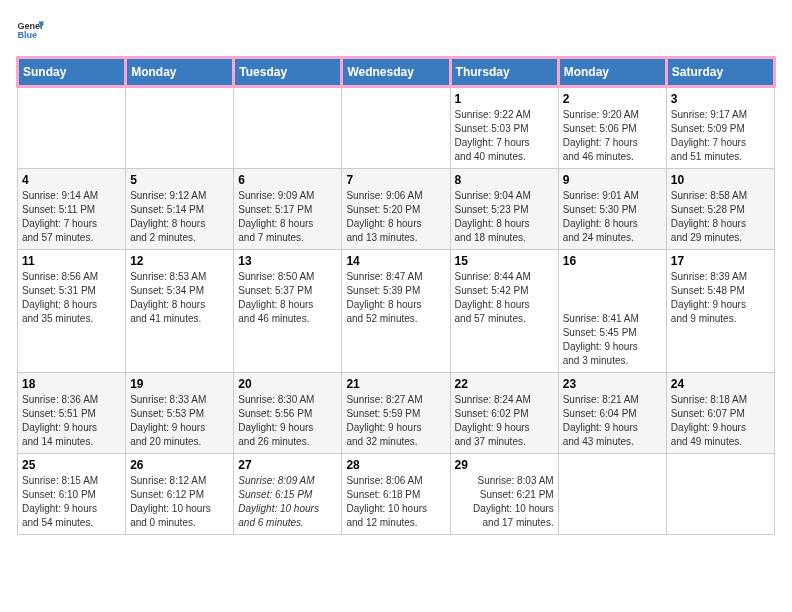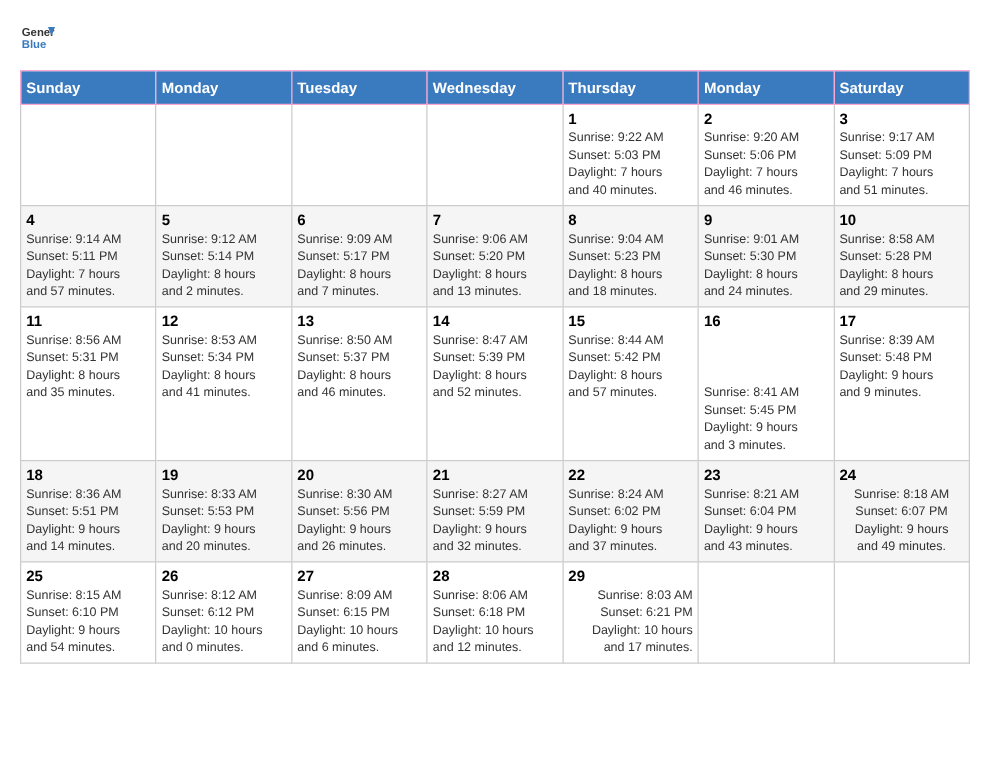--- a/index.html
+++ b/index.html
@@ -50,21 +50,21 @@
       border-collapse: collapse;
       font-size: 11px;
     }
     .calendar-table thead tr th {
       background: #3a7abf;
       color: #fff;
       padding: 6px 4px;
       text-align: left;
       font-size: 12px;
       font-weight: bold;
-      border: 1px solid #f9a8d4;
+      border: 3px solid #f9a8d4;
     }
     .calendar-table tbody tr td {
       border: 1px solid #ccc;
       vertical-align: top;
       padding: 4px;
       min-height: 80px;
       height: 80px;
       width: calc(100% / 7);
     }
     .calendar-table tbody tr:nth-child(even) td {
@@ -290,21 +290,21 @@
         </td>
         <td>
           <span class="day-num">23</span>
           <div class="day-info" style="white-space: pre-line;">Sunrise: 8:21 AM
 Sunset: 6:04 PM
 Daylight: 9 hours
 and 43 minutes.</div>
         </td>
         <td>
           <span class="day-num">24</span>
-          <div class="day-info" style="white-space: pre-line; text-align: center;">Sunrise: 8:18 AM
+          <div class="day-info" style="white-space: pre-line;">Sunrise: 8:18 AM
 Sunset: 6:07 PM
 Daylight: 9 hours
 and 49 minutes.</div>
         </td>
       </tr>
       <tr>
         <td>
           <span class="day-num">25</span>
           <div class="day-info" style="white-space: pre-line;">Sunrise: 8:15 AM
 Sunset: 6:10 PM
@@ -313,21 +313,21 @@
         </td>
         <td>
           <span class="day-num">26</span>
           <div class="day-info" style="white-space: pre-line;">Sunrise: 8:12 AM
 Sunset: 6:12 PM
 Daylight: 10 hours
 and 0 minutes.</div>
         </td>
         <td>
           <span class="day-num">27</span>
-          <div class="day-info" style="white-space: pre-line;">Sunrise: 8:09 AM
+          <div class="day-info" style="white-space: pre-line; font-style: italic;">Sunrise: 8:09 AM
 Sunset: 6:15 PM
 Daylight: 10 hours
 and 6 minutes.</div>
         </td>
         <td>
           <span class="day-num">28</span>
           <div class="day-info" style="white-space: pre-line;">Sunrise: 8:06 AM
 Sunset: 6:18 PM
 Daylight: 10 hours
 and 12 minutes.</div>

